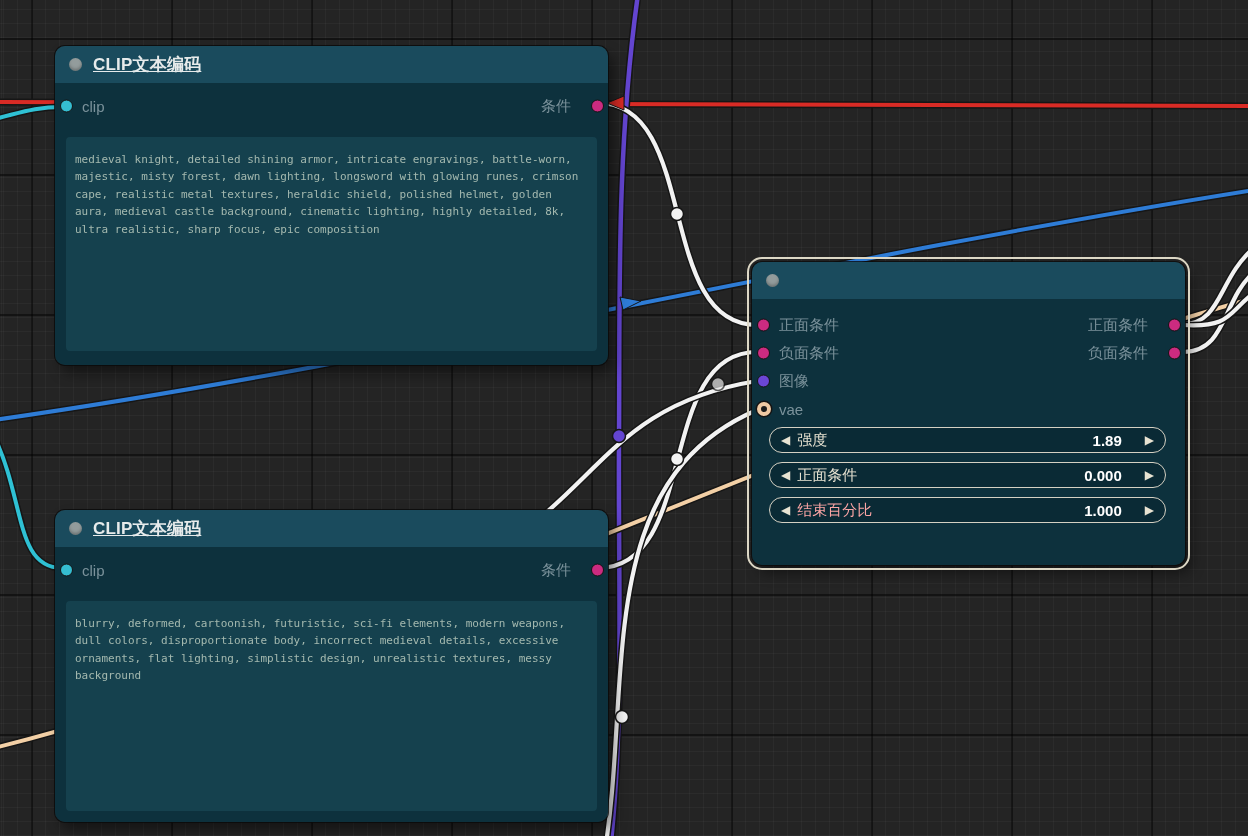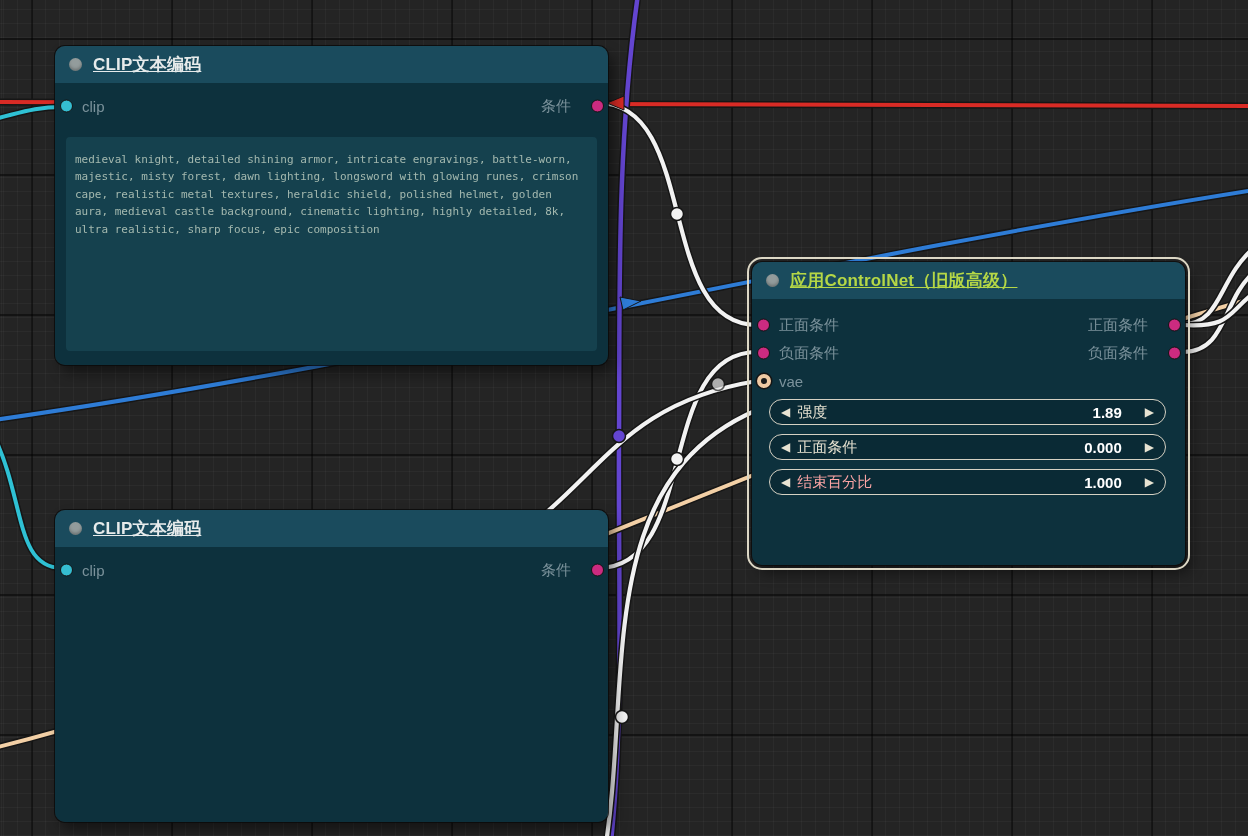--- a/index.html
+++ b/index.html
@@ -112,41 +112,45 @@
     </div>
     <div class="body" style="background-color: rgb(13, 49, 61);">
       <div class="rows">
         <div class="slotrow">
           <span class="port in" style="background-color: rgb(53, 189, 209);"></span>
           <span class="slotlabel inlab" style="color: rgb(123, 146, 155);">clip</span>
           <span class="outlab" style="color: rgb(123, 146, 155);">条件</span>
           <span class="port out" style="background-color: rgb(204, 43, 128);"></span>
         </div>
       </div>
+      <div class="prompt" style="height: 210px; background-color: rgb(21, 65, 78); color: rgb(164, 185, 175);">blurry, deformed, cartoonish, futuristic, sci-fi elements, modern weapons, dull colors, disproportionate body, incorrect medieval details, excessive ornaments, flat lighting, simplistic design, unrealistic textures, messy background</div>
     </div>
   </div>
 
   <div class="node selected" style="left:752px;top:262px;width:433px;height:303px;">
     <div class="titlebar" style="background-color: rgb(26, 75, 93);">
       <span class="tdot" style="background-color: rgb(147, 156, 156);"></span>
-      <span class="title" style="color: rgb(181, 215, 70);">应用ControlNet（旧版高级）</span>
     </div>
     <div class="body" style="background-color: rgb(13, 49, 61);">
       <div class="rows-cn">
         <div class="slotrow">
           <span class="port in" style="background-color: rgb(204, 43, 128);"></span>
           <span class="slotlabel inlab" style="color: rgb(123, 146, 155);">正面条件</span>
           <span class="outlab" style="color: rgb(123, 146, 155);">正面条件</span>
           <span class="port out" style="background-color: rgb(204, 43, 128);"></span>
         </div>
         <div class="slotrow">
           <span class="port in" style="background-color: rgb(204, 43, 128);"></span>
           <span class="slotlabel inlab" style="color: rgb(123, 146, 155);">负面条件</span>
           <span class="outlab" style="color: rgb(123, 146, 155);">负面条件</span>
           <span class="port out" style="background-color: rgb(204, 43, 128);"></span>
+        </div>
+        <div class="slotrow">
+          <span class="port in" style="background-color: rgb(107, 70, 214);"></span>
+          <span class="slotlabel inlab" style="color: rgb(123, 146, 155);">图像</span>
         </div>
         <div class="slotrow">
           <span class="port in donut"></span>
           <span class="slotlabel inlab" style="color: rgb(123, 146, 155);">vae</span>
         </div>
       </div>
       <div style="height:4px"></div>
       <div class="widget" style="background-color: rgb(10, 42, 53);">
         <span class="warr" style="color: rgb(232, 227, 210);">◀</span>
         <span class="wlabel" style="color: rgb(232, 227, 210);">强度</span>

